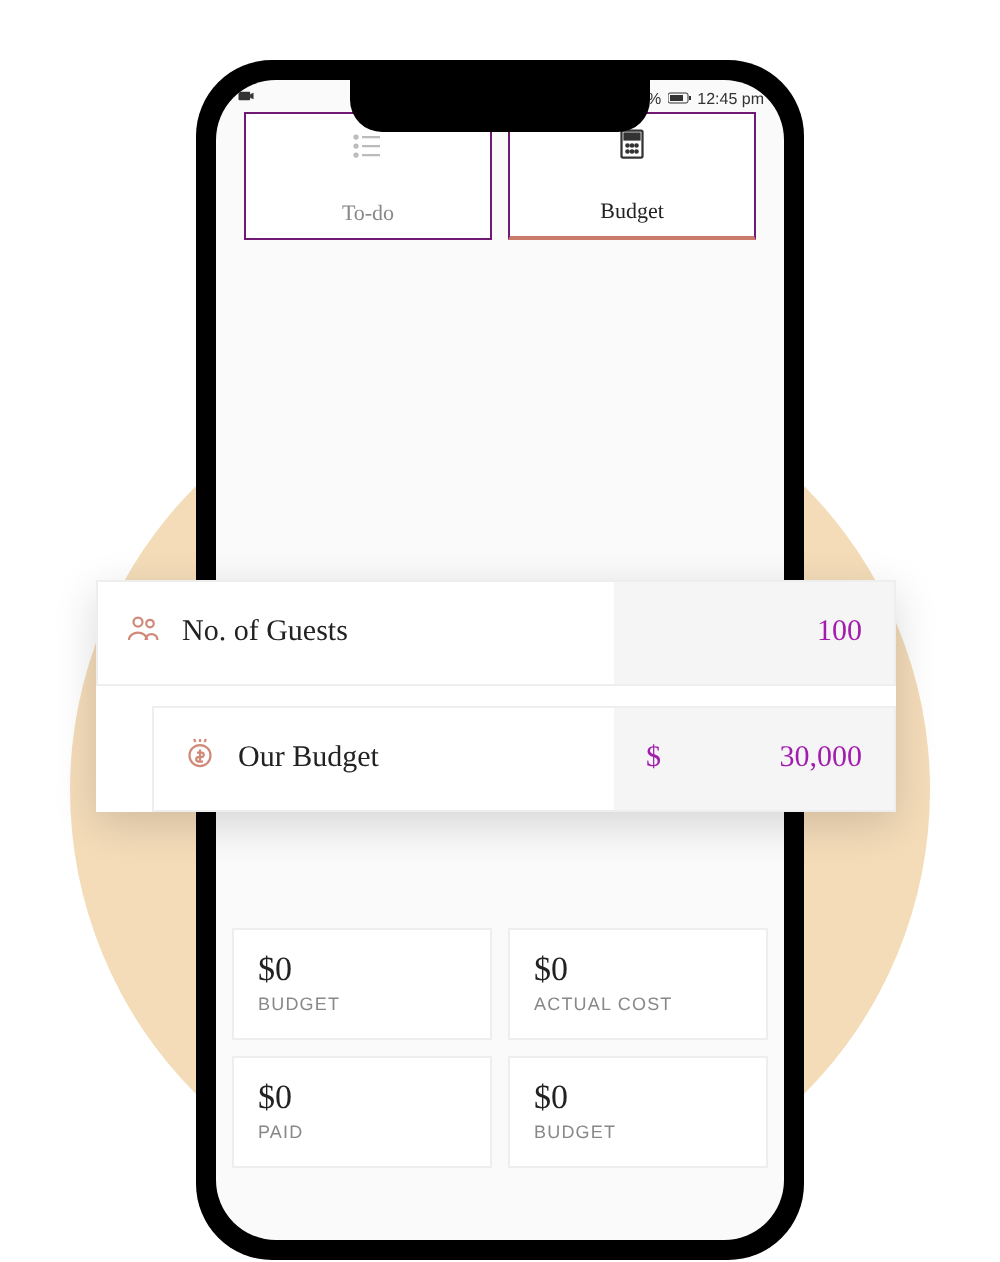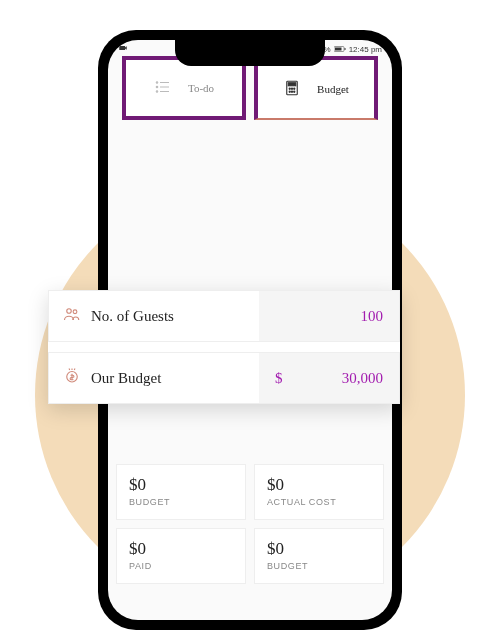--- a/index.html
+++ b/index.html
@@ -6,27 +6,27 @@
   html, body { width: 500px; height: 631px; overflow: hidden; font-family: Georgia, 'Times New Roman', serif; background: #fff; }
   .stage { position: relative; width: 500px; height: 631px; }
   .bg-circle { position: absolute; width: 430px; height: 430px; border-radius: 50%; background: #f4dcb9; left: 35px; top: 180px; }
   .phone { position: absolute; left: 98px; top: 30px; width: 304px; height: 600px; border-radius: 38px; background: #000; padding: 10px; }
   .screen { position: relative; width: 100%; height: 100%; background: #fafafa; border-radius: 30px; overflow: hidden; }
   .notch { position: absolute; top: 0; left: 50%; transform: translateX(-50%); width: 150px; height: 26px; background: #000; border-bottom-left-radius: 16px; border-bottom-right-radius: 16px; z-index: 5; }
   .statusbar { position: absolute; top: 0; left: 0; right: 0; height: 18px; display: flex; justify-content: space-between; align-items: center; padding: 0 10px; font-family: -apple-system, Arial, sans-serif; font-size: 8px; color: #333; z-index: 4; }
   .status-right { display: flex; gap: 3px; align-items: center; }
   .header { padding-top: 36px; text-align: center; font-size: 17px; color: #222; font-family: Georgia, serif; }
   .tabs { display: flex; gap: 8px; padding: 16px 14px 0; }
-  .tab { flex: 1; border: 4px solid #701a75; background: #fff; height: 64px; display: flex; flex-direction: row; align-items: center; justify-content: center; gap: 16px; font-size: 11px; color: #888; font-family: Georgia, serif; }
+  .tab { flex: 1; border: 1px solid #701a75; background: #fff; height: 64px; display: flex; flex-direction: column; align-items: center; justify-content: center; gap: 16px; font-size: 11px; color: #888; font-family: Georgia, serif; }
   .tab.active { color: #222; border-bottom: 2px solid #c97a6a; }
   .tab svg { width: 18px; height: 18px; }
   .section-head { display: flex; justify-content: space-between; align-items: center; padding: 18px 18px 8px; font-size: 15px; color: #222; }
-  .overlay-card { position: absolute; left: 48px; top: 290px; width: 352px; background: #fff; box-shadow: 0 6px 20px rgba(0,0,0,0.15); z-index: 10; }
+  .overlay-card { position: absolute; left: 48px; top: 290px; width: 400px; background: #fff; box-shadow: 0 6px 20px rgba(0,0,0,0.15); z-index: 10; }
   .row { display: flex; align-items: stretch; border: 1px solid #eee; }
-  .row + .row { margin-top: 10px; }
+  .row + .row { margin-top: 10px; margin-left: 28px; }
   .row-label { flex: 1; display: flex; align-items: center; gap: 10px; padding: 14px 14px; font-size: 15px; color: #222; }
   .row-label svg { width: 18px; height: 18px; flex: none; }
   .row-value { width: 140px; display: flex; align-items: center; justify-content: flex-end; padding: 0 16px; font-size: 15px; color: #a21caf; background: #f5f5f5; font-family: Georgia, serif; }
   .row-value.split { justify-content: space-between; }
   .stats { position: absolute; left: 116px; top: 464px; width: 268px; display: grid; grid-template-columns: 1fr 1fr; gap: 8px; }
   .stat { border: 1px solid #eee; background: #fff; padding: 10px 12px 12px; }
   .stat-val { font-size: 17px; color: #222; font-family: Georgia, serif; }
   .stat-lab { font-size: 9px; color: #888; letter-spacing: 0.6px; font-family: -apple-system, Arial, sans-serif; margin-top: 2px; }
 </style>
 </head>

